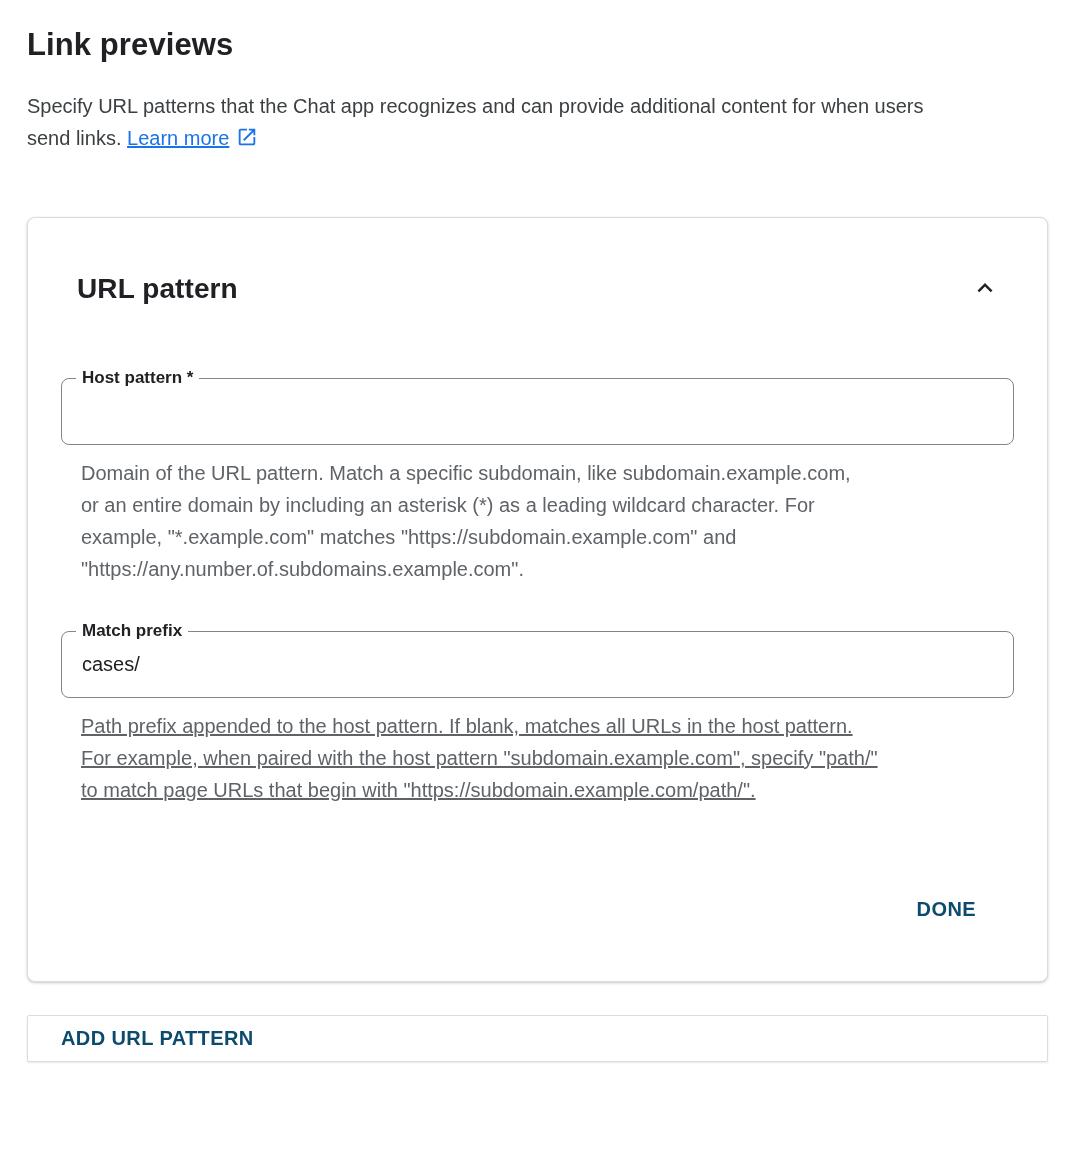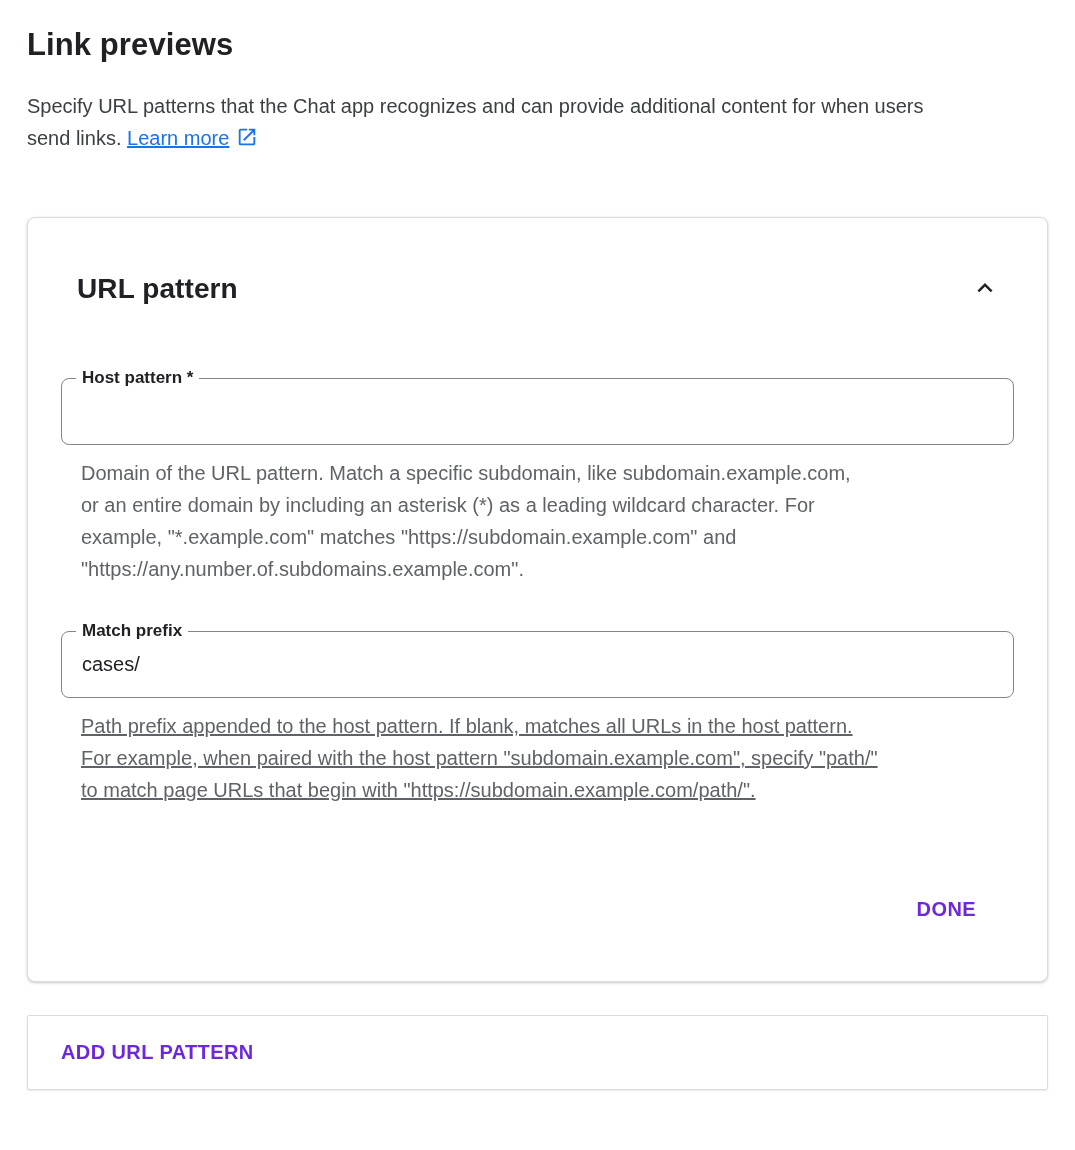--- a/index.html
+++ b/index.html
@@ -74,31 +74,31 @@
   }
   .helper.host-helper { max-width: 780px; margin-bottom: 46px; }
   .helper.path-helper { max-width: 800px; text-decoration: underline; }
 
   .card-actions {
     display: flex; justify-content: flex-end;
     margin-top: 84px;
   }
   .text-btn {
     background: none; border: none; cursor: pointer;
-    color: #6d28d9; font-family: "Liberation Sans", sans-serif;
+    color: #0c4a6e; font-family: "Liberation Sans", sans-serif;
     font-size: 20px; font-weight: bold; letter-spacing: 0.4px;
     padding: 8px 10px;
   }
   .card-actions .text-btn { margin-right: 28px; }
 
   
   .add-bar {
     margin-top: 33px;
     border: 1px solid #dadce0; border-radius: 2px;
-    padding: 17px 23px;
+    padding: 3px 23px;
     box-shadow: 0 1px 2px rgba(60,64,67,0.12);
     background: #fff;
   }
 </style>
 </head>
 <body>
 
 <div class="page">
 
   <h1 class="page-title">Link previews</h1>

